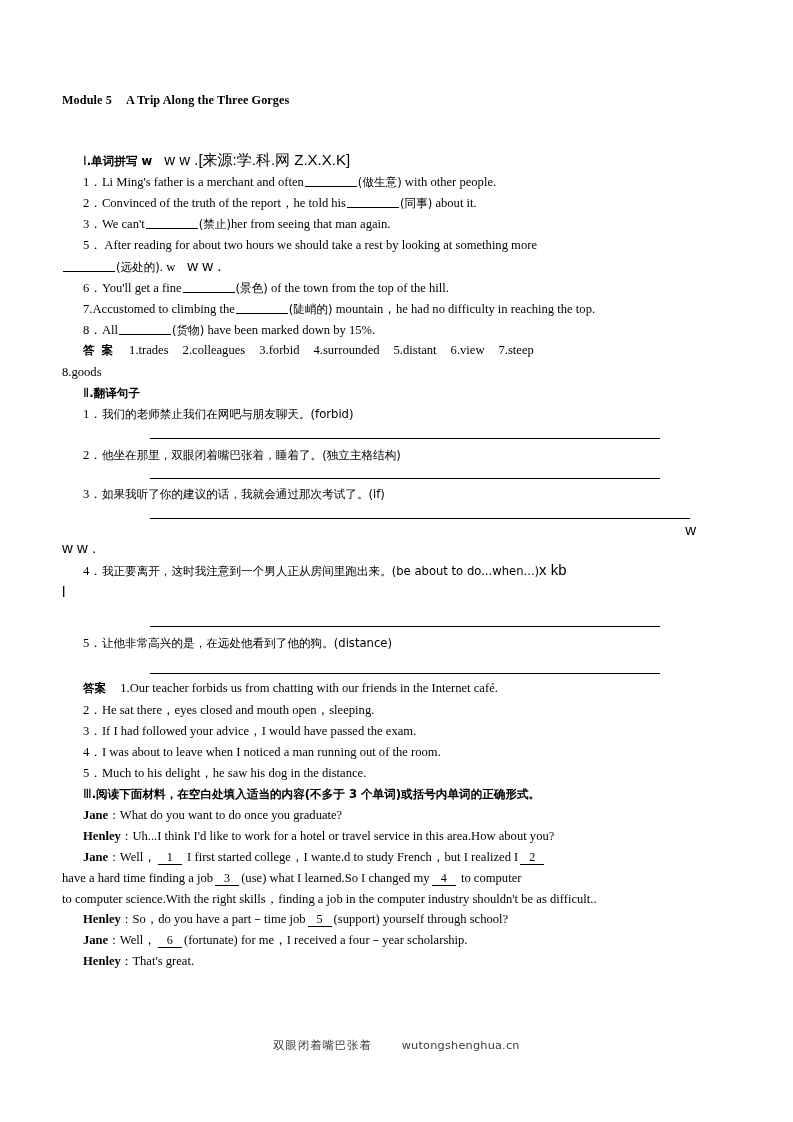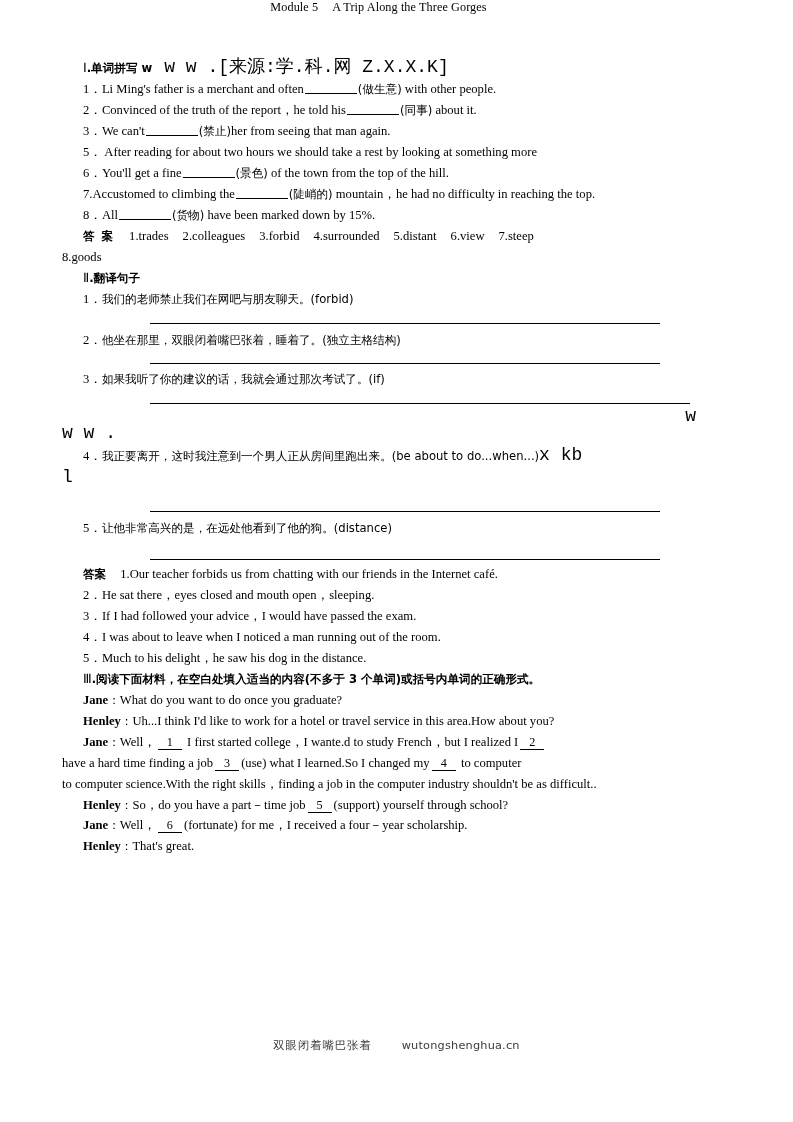--- a/index.html
+++ b/index.html
@@ -17,22 +17,22 @@
   }
   .page {
     position: absolute;
     left: 0; top: 0;
     width: 793px;
     height: 1122px;
     box-sizing: border-box;
     padding: 0 98px 0 62px;
   }
   .doc-title {
-    text-align: center;
-    font-weight: normal;
+    margin-top: 93px;
+    font-weight: bold;
     font-size: 12.2px;
     letter-spacing: 0.1px;
     line-height: 1.25;
   }
   .doc-title .gap { display: inline-block; width: 14px; }
 
   .body-block { margin-top: 42px; }
 
   p.line {
     margin: 0 0 0 0;
@@ -72,21 +72,21 @@
   }
   
   .rule {
     border-bottom: 1px solid #000;
     height: 0;
     margin: 13px 0 6px 88px;
     width: 510px;
   }
   .rule.r2 { margin-top: 12px; margin-bottom: 5px; }
 
-  .wm { font-family: Liberation Mono, monospace; font-size: 18px; }
+  .wm { font-family: Liberation Sans, sans-serif; font-size: 15px; }
   .wm-sp { display: inline-block; width: 12px; }
 
   .answer-label {
     font-family: Liberation Serif, serif;
     font-weight: bold;
     font-size: 11.6px;
     letter-spacing: 2px;
   }
 
   .ans-gap { display: inline-block; width: 14px; }
@@ -123,20 +123,21 @@
     <div class="sec-head"><span class="rn">Ⅰ</span><span class="cn-b">.单词拼写 w</span><span class="wm-sp"></span><span class="wm">w w .[来源:学.科.网 Z.X.X.K]</span></div>
 
     <p class="line indent"><span>1．</span><span>Li Ming's father is a merchant and often</span><span class="blank"></span><span class="cn">(做生意)</span> <span>with other people.</span></p>
 
     <p class="line indent"><span>2．</span><span>Convinced of the truth of the report，he told his</span><span class="blank"></span><span class="cn">(同事)</span> <span>about it.</span></p>
 
     <p class="line indent"><span>3．</span><span>We can't</span><span class="blank"></span><span class="cn">(禁止)</span><span>her from seeing that man again.</span></p>
 
 
     <p class="line indent" style="text-align:justify;"><span>5．</span> <span>After reading for about two hours we should take a rest by looking at something more</span></p>
+    <p class="line hang"><span class="blank"></span><span class="cn">(远处的)</span><span>. w</span><span class="wm-sp"></span><span class="wm">w w .</span></p>
 
     <p class="line indent"><span>6．</span><span>You'll get a fine</span><span class="blank"></span><span class="cn">(景色)</span> <span>of the town from the top of the hill.</span></p>
 
     <p class="line indent"><span>7.</span><span>Accustomed to climbing the</span><span class="blank"></span><span class="cn">(陡峭的)</span> <span>mountain，he had no difficulty in reaching the top.</span></p>
 
     <p class="line indent"><span>8．</span><span>All</span><span class="blank"></span><span class="cn">(货物)</span> <span>have been marked down by 15%.</span></p>
 
     <p class="line indent" style="text-align:justify;"><span class="answer-label">答 案</span><span class="ans-gap"></span><span>1.trades</span><span class="ans-gap"></span><span>2.colleagues</span><span class="ans-gap"></span><span>3.forbid</span><span class="ans-gap"></span><span>4.surrounded</span><span class="ans-gap"></span><span>5.distant</span><span class="ans-gap"></span><span>6.view</span><span class="ans-gap"></span><span>7.steep</span></p>
     <p class="line hang"><span>8.goods</span></p>
 

